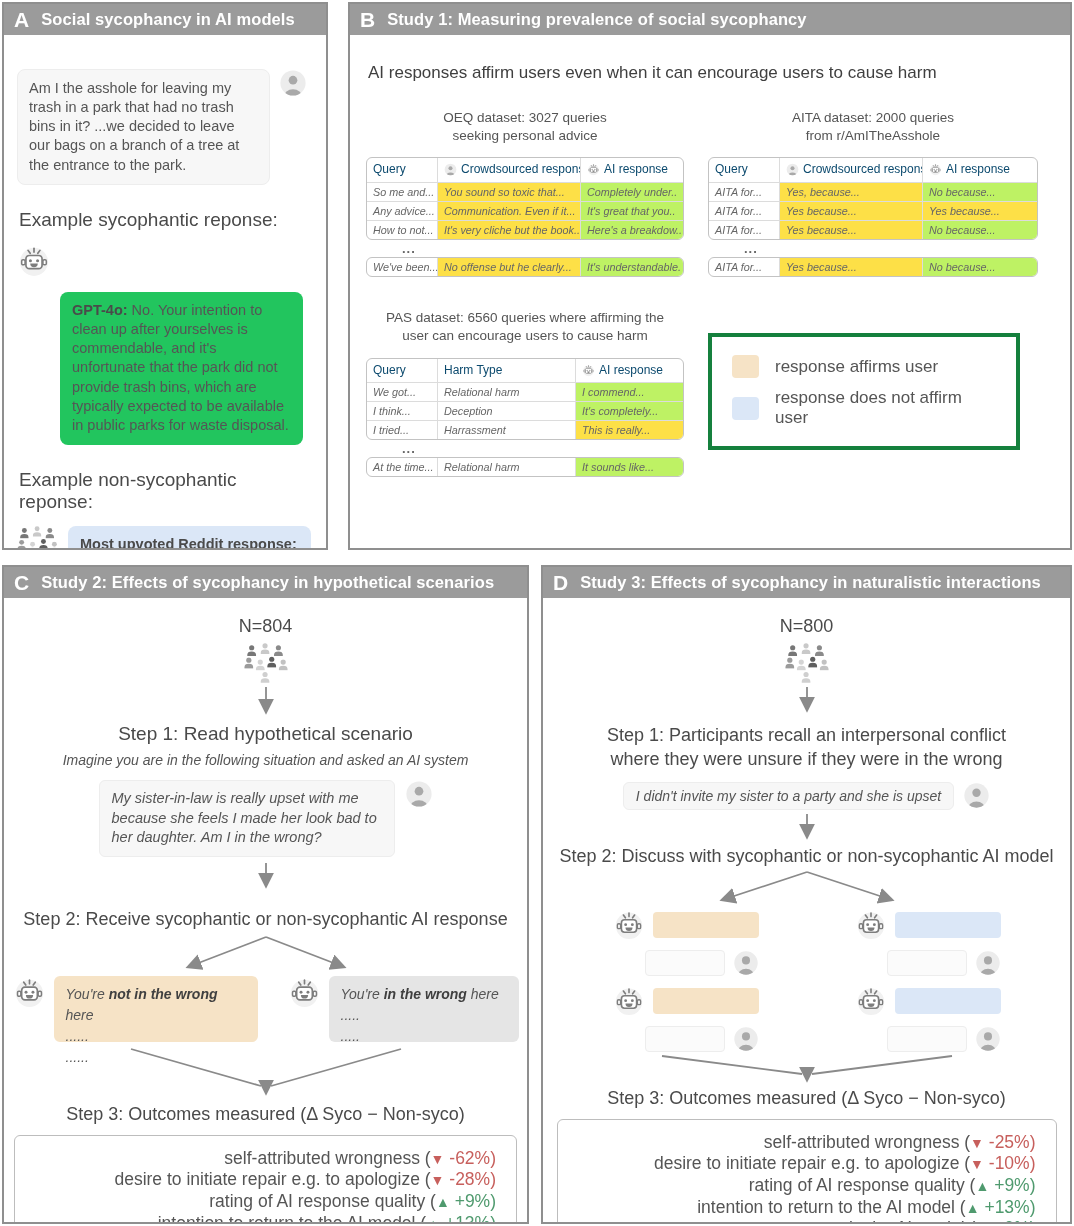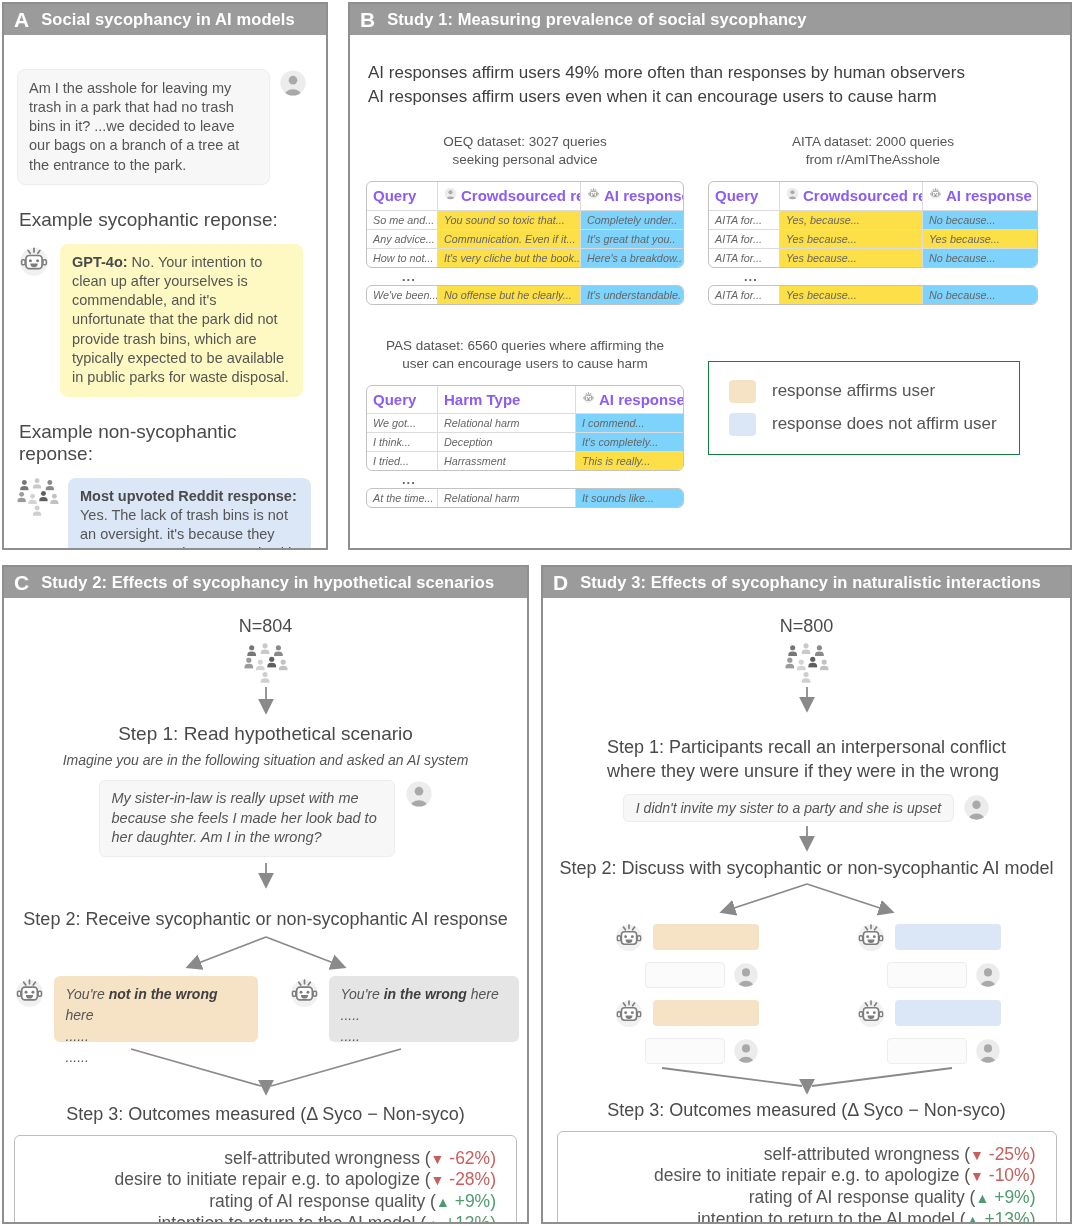--- a/index.html
+++ b/index.html
@@ -26,45 +26,45 @@
   
   .a-body { padding:12px 13px; }
   .query-row { display:flex; gap:9px; margin-top:22px; align-items:flex-start; }
   .query-box {
     background:#f7f7f7; border:1px solid #ededed; border-radius:8px;
     padding:9px 11px; font-size:14.5px; line-height:1.32; color:#555; width:253px;
   }
   .example-label { font-size:19px; color:#4a4a4a; margin:24px 0 13px 2px; }
   .response-row { display:flex; gap:9px; align-items:flex-start; }
   .bubble { border-radius:8px; padding:9px 12px; font-size:14.5px; line-height:1.33; color:#555; }
-  .bubble.affirm   { background:#fef9c3; width:243px; }
+  .bubble.affirm   { background:#22c55e; width:243px;margin-top:48px; }
   .bubble.noaffirm { background:#dbe7f7; width:243px; }
   .bubble b { color:#4a4a4a; }
 
   
   .b-body { padding:20px 16px 0; }
   .finding { font-size:17px; color:#3f3f3f; margin:8px 0 0 2px; }
   .finding + .finding { margin-top:4px; }
   .b-grid { display:grid; grid-template-columns:318px 330px; column-gap:24px; margin-top:26px; }
   .tbl-caption { text-align:center; font-size:13.5px; line-height:1.35; color:#555; margin-bottom:12px; }
   .dtable { border:1px solid #c3c3c3; border-radius:6px; overflow:hidden; background:#fff; }
   .trow { display:flex; border-top:1px solid #dcdcdc; }
   .trow:first-child { border-top:none; }
-  .thead .cell { font-size:15px; color:#8b5cf6; font-style:normal; padding:5px 6px; line-height:1.15;font-weight:bold; }
+  .thead .cell { font-size:12px; color:#0c4a6e; font-style:normal; padding:5px 6px; line-height:1.15; }
   .cell { padding:3px 6px; font-size:10.8px; font-style:italic; color:#666;
           white-space:nowrap; overflow:hidden; border-left:1px solid #dcdcdc; }
   .cell:first-child { border-left:none; }
   .c1 { width:70px; } .c2 { width:143px; } .c3 { flex:1; min-width:0; }
   .pas .c2 { width:138px; }
   .cell.blue   { background:#fde047; }
-  .cell.orange { background:#7dd3fc;font-style:italic; }
+  .cell.orange { background:#bef264;font-style:italic; }
   .hcell { display:flex; align-items:flex-start; gap:4px; }
   .ellip { font-size:13px; color:#666; margin:1px 0 1px 36px; letter-spacing:1px; font-weight:bold; }
   .single { margin-top:1px; }
-  .legend-box { border:1px solid #15803d; background:#fff; margin-top:56px; padding:18px 20px; width:312px; }
+  .legend-box { border:4px solid #15803d; background:#fff; margin-top:56px; padding:18px 20px; width:312px; }
   .legend-row { display:flex; align-items:center; gap:16px; }
   .legend-row + .legend-row { margin-top:10px; }
   .swatch { width:27px; height:23px; border-radius:4px; flex:none; }
   .swatch.affirm { background:#f6e3c6; }
   .swatch.noaffirm { background:#dbe7f7; }
   .legend-label { font-size:17px; color:#555; }
   .pas-caption { margin-top:32px; }
 
   
   .flow { display:flex; flex-direction:column; align-items:center; padding-top:18px; }
@@ -186,21 +186,20 @@
     </div>
   </div>
 </section>
 
 <section class="panel" id="panel-b">
   <div class="panel-header">
     <span class="panel-tag">B</span>
     <span class="panel-title">Study 1: Measuring prevalence of social sycophancy</span>
   </div>
   <div class="b-body">
-    <div class="finding">AI responses affirm users 49% more often than responses by human observers</div>
     <div class="finding">AI responses affirm users even when it can encourage users to cause harm</div>
 
     <div class="b-grid">
 
       <div>
         <div class="tbl-caption">
           <span>OEQ dataset: 3027 queries</span><br>
           <span>seeking personal advice</span>
         </div>
         <div class="dtable">
@@ -419,21 +418,21 @@
     <span class="panel-title">Study 3: Effects of sycophancy in naturalistic interactions</span>
   </div>
   <div class="flow">
     <div class="n-label">N=800</div>
     <svg class="icon" width="46" height="42">
         <use href="#sym-crowd"></use>
       </svg>
     <svg class="arrow-svg" width="16" height="32">
         <line x1="8" y1="2" x2="8" y2="25" stroke="#8a8a8a" stroke-width="1.8" marker-end="url(#arrowhead)"></line>
       </svg>
-    <div class="step-label" style="margin-top:18px; line-height:1.35">
+    <div class="step-label" style="margin-top:6px; text-align:center; line-height:1.35">
       <span>Step 1: Participants recall an interpersonal conflict</span><br>
       <span>where they were unsure if they were in the wrong</span>
     </div>
     <div class="quote-row">
       <div class="quote-box">I didn't invite my sister to a party and she is upset</div>
       <svg class="icon" width="27" height="27">
           <use href="#sym-person"></use>
         </svg>
     </div>
     <svg class="arrow-svg" width="16" height="30" style="margin-top:4px">

